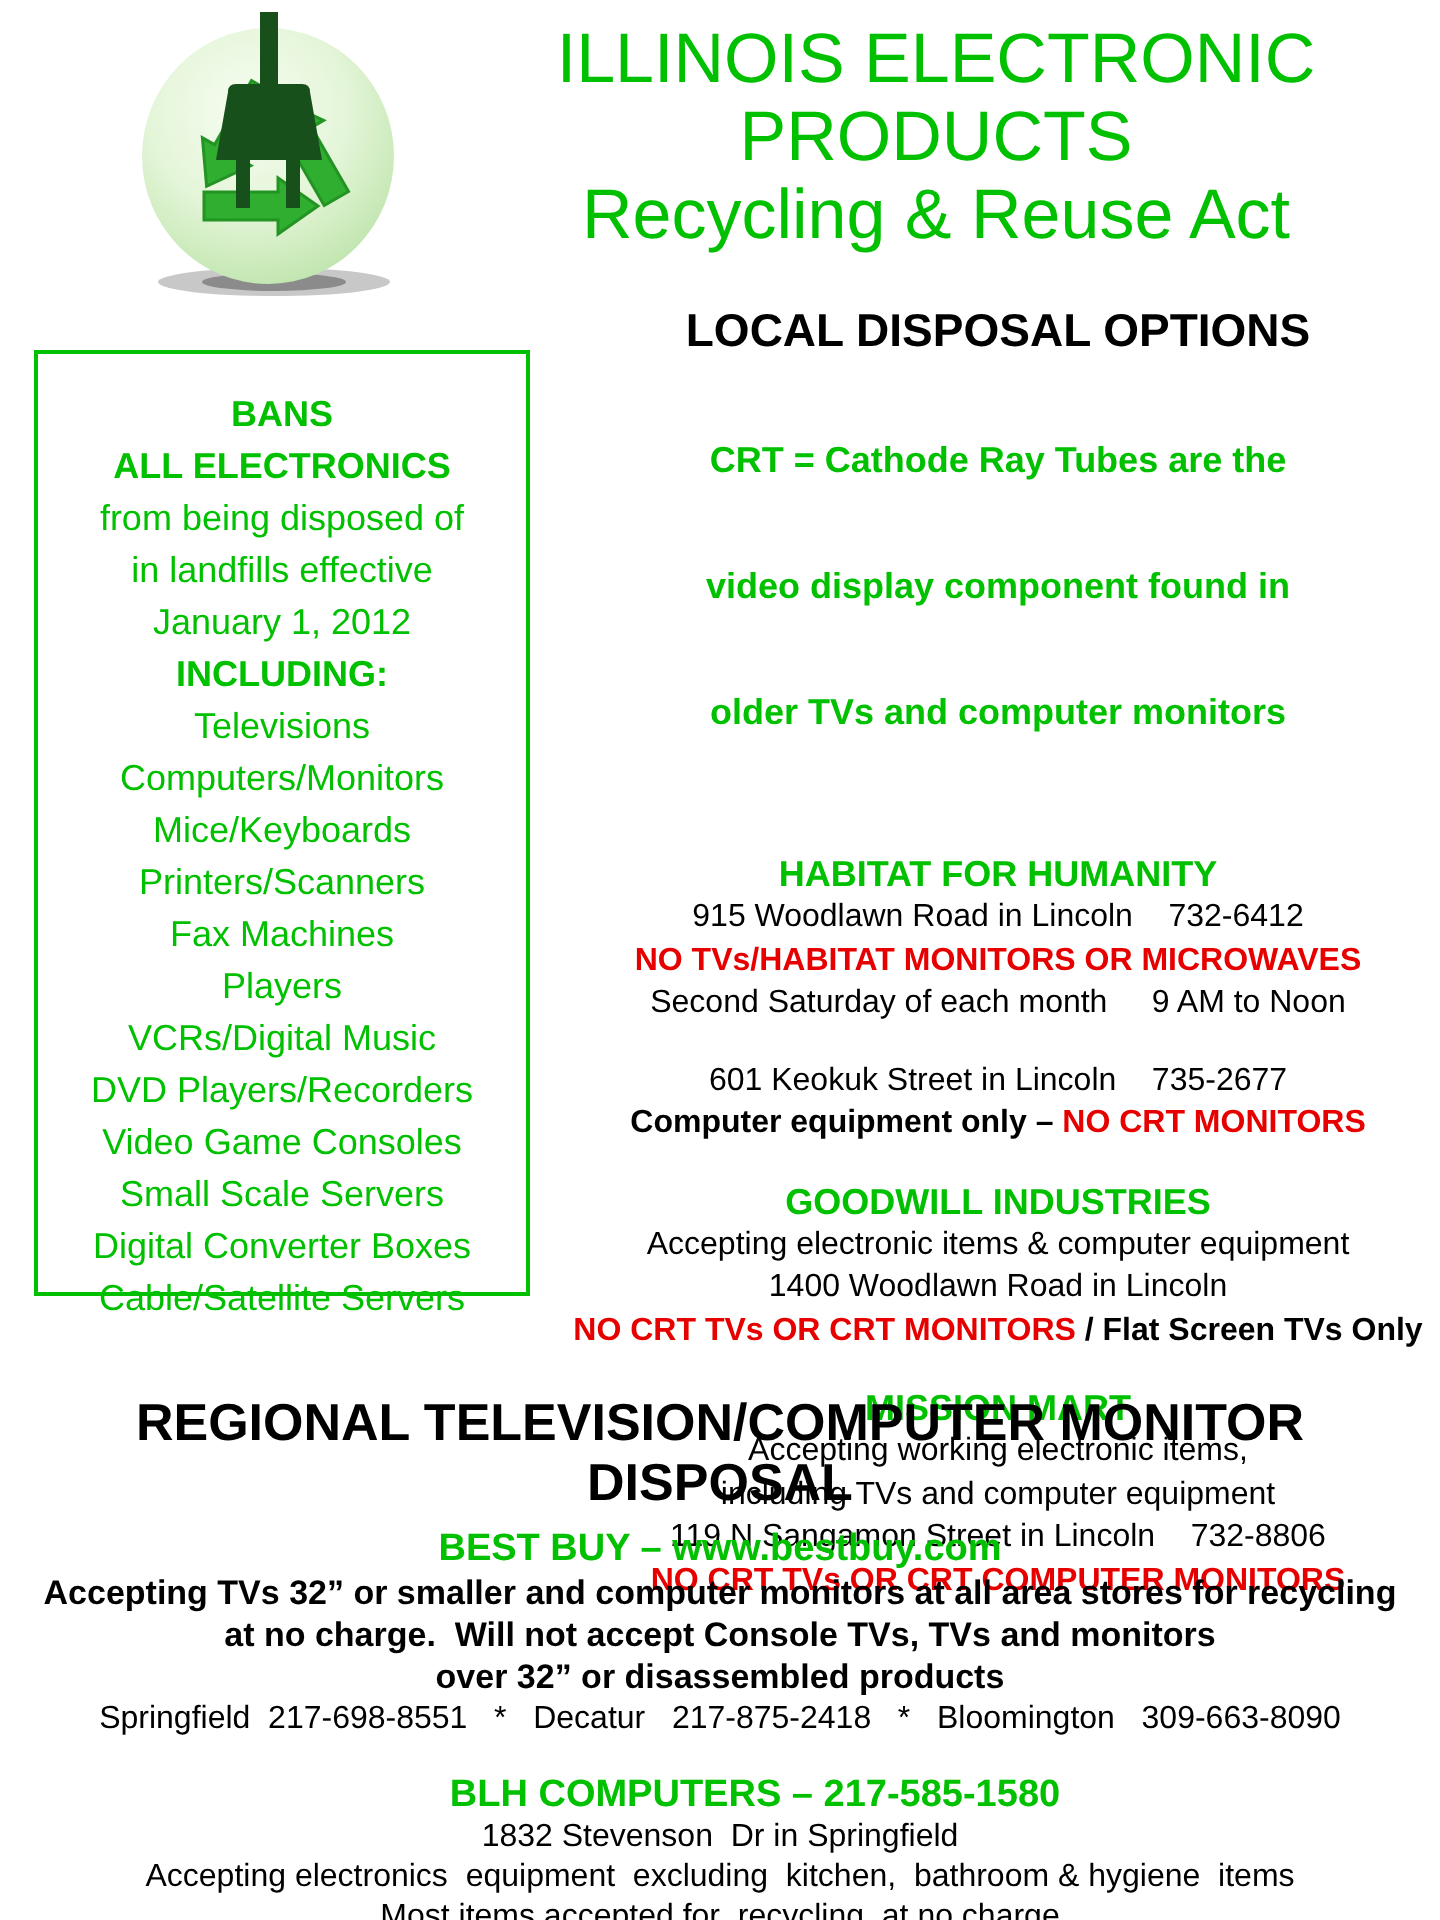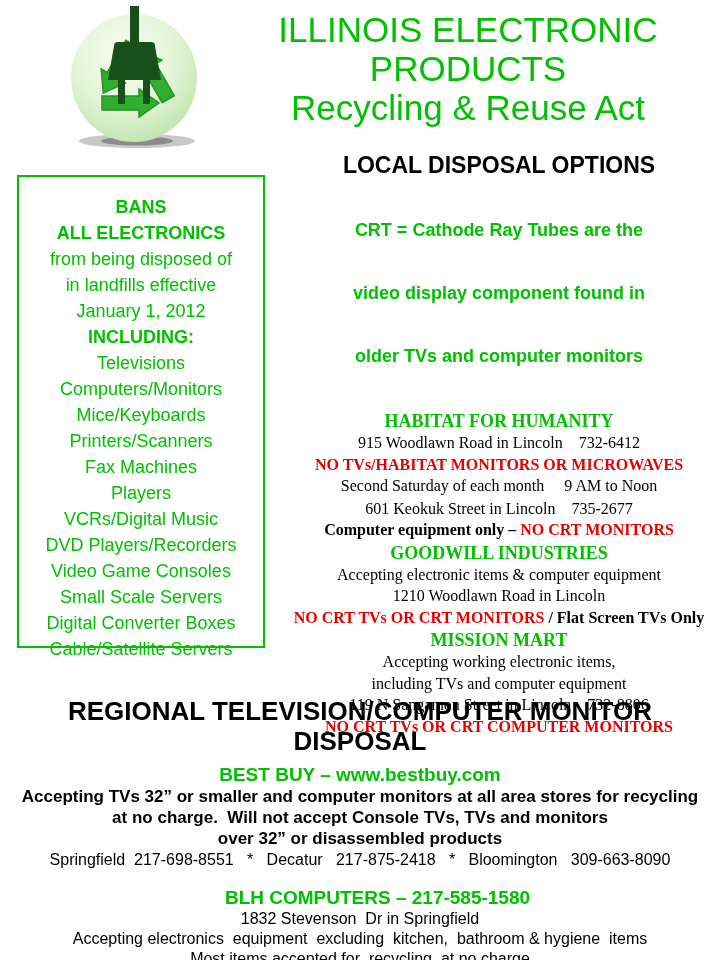--- a/index.html
+++ b/index.html
@@ -39,21 +39,21 @@
     text-align:center;
   }
   .local-title{
     font-size:23px;line-height:26px;font-weight:bold;color:var(--black);
     white-space:pre-wrap;
   }
   .crt-note{
     font-size:18px;line-height:21px;font-weight:bold;color:var(--green);
     white-space:pre-wrap;
   }
-  .org{margin-top:1px;font-family:Liberation Serif, serif;}
+  .org{margin-top:17px;}
   .org-name{
     font-size:18px;line-height:22px;font-weight:bold;color:var(--green);
     white-space:pre-wrap;
   }
   .line{
     font-size:16px;line-height:21.5px;color:var(--black);
     white-space:pre-wrap;
   }
   .warn{color:var(--red);font-weight:bold;}
   .bold{font-weight:bold;}
@@ -163,21 +163,21 @@
     </div>
 
     <div class="org">
       <div class="line">601 Keokuk Street in Lincoln    735-2677</div>
       <div class="line"><span class="bold">Computer equipment only – </span><span class="warn">NO CRT MONITORS</span></div>
     </div>
 
     <div class="org">
       <div class="org-name">GOODWILL INDUSTRIES</div>
       <div class="line">Accepting electronic items &amp; computer equipment</div>
-      <div class="line">1210 Woodlawn Road in Lincoln</div>
+      <div class="line">1400 Woodlawn Road in Lincoln</div>
       <div class="line"><span class="warn">NO CRT TVs OR CRT MONITORS</span><span class="bold"> / Flat Screen TVs Only</span></div>
     </div>
 
     <div class="org">
       <div class="org-name">MISSION MART</div>
       <div class="line">Accepting working electronic items,</div>
       <div class="line">including TVs and computer equipment</div>
       <div class="line">119 N Sangamon Street in Lincoln    732-8806</div>
       <div class="line warn">NO CRT TVs OR CRT COMPUTER MONITORS</div>
     </div>

